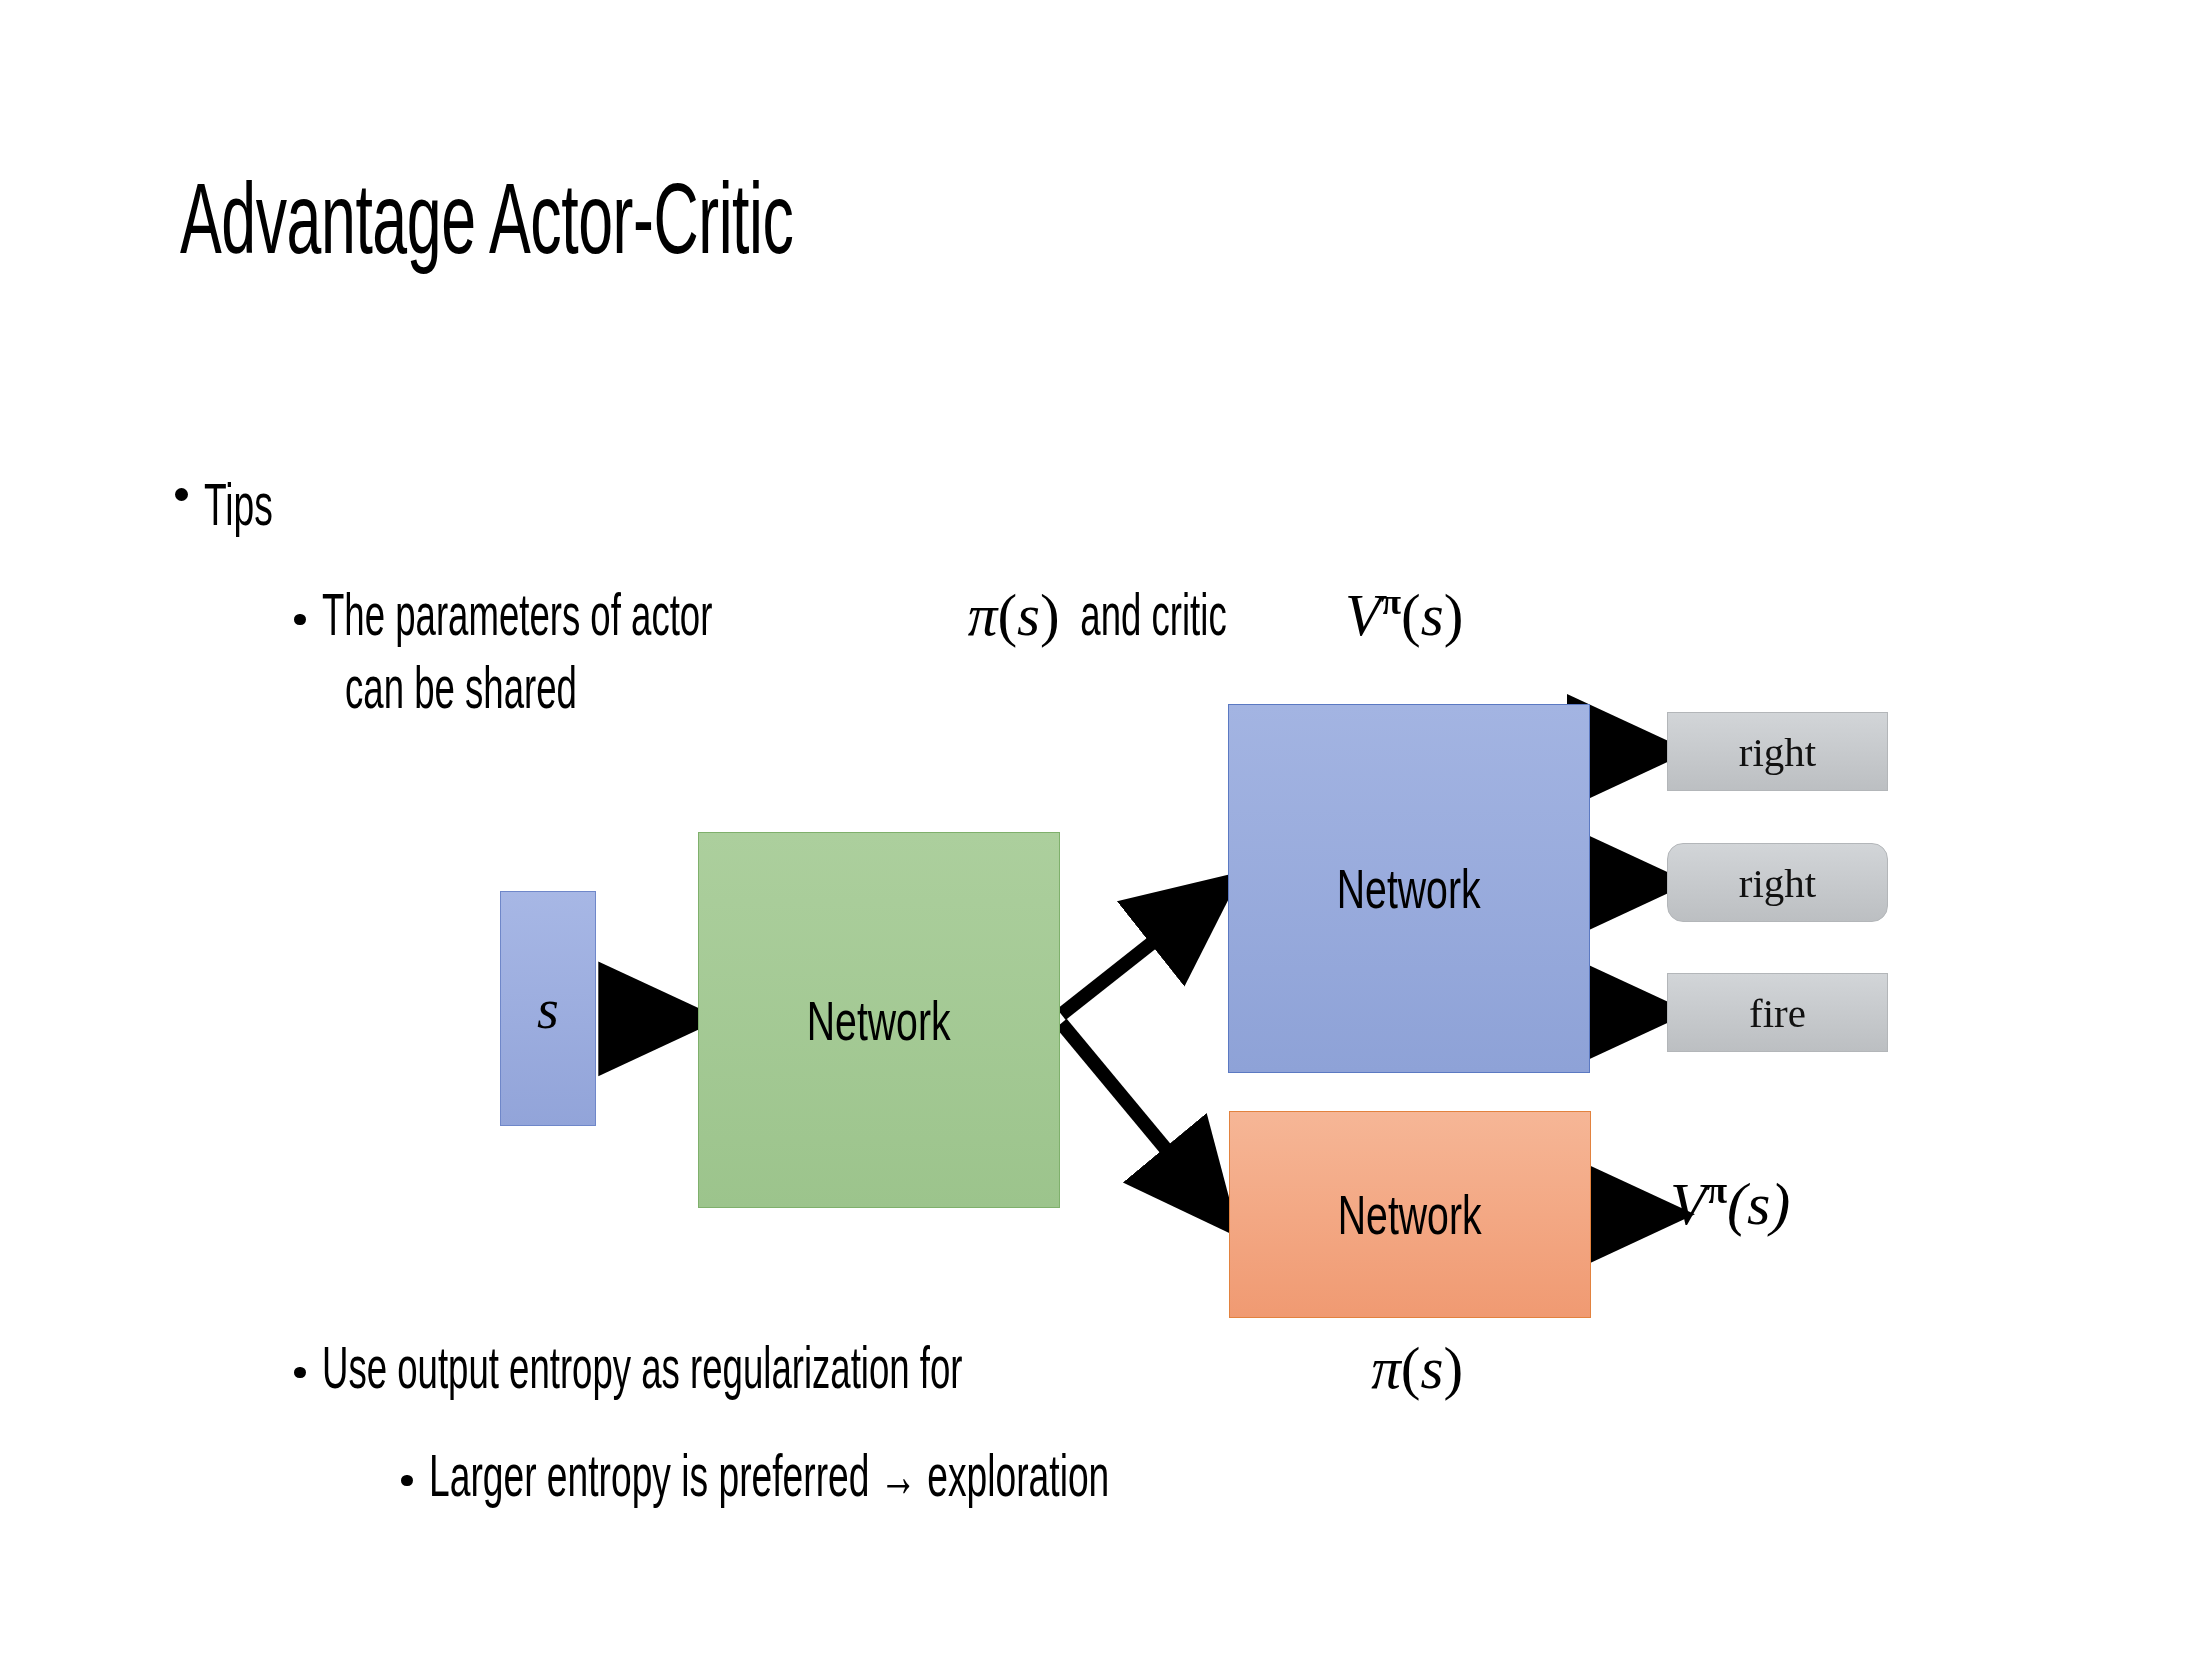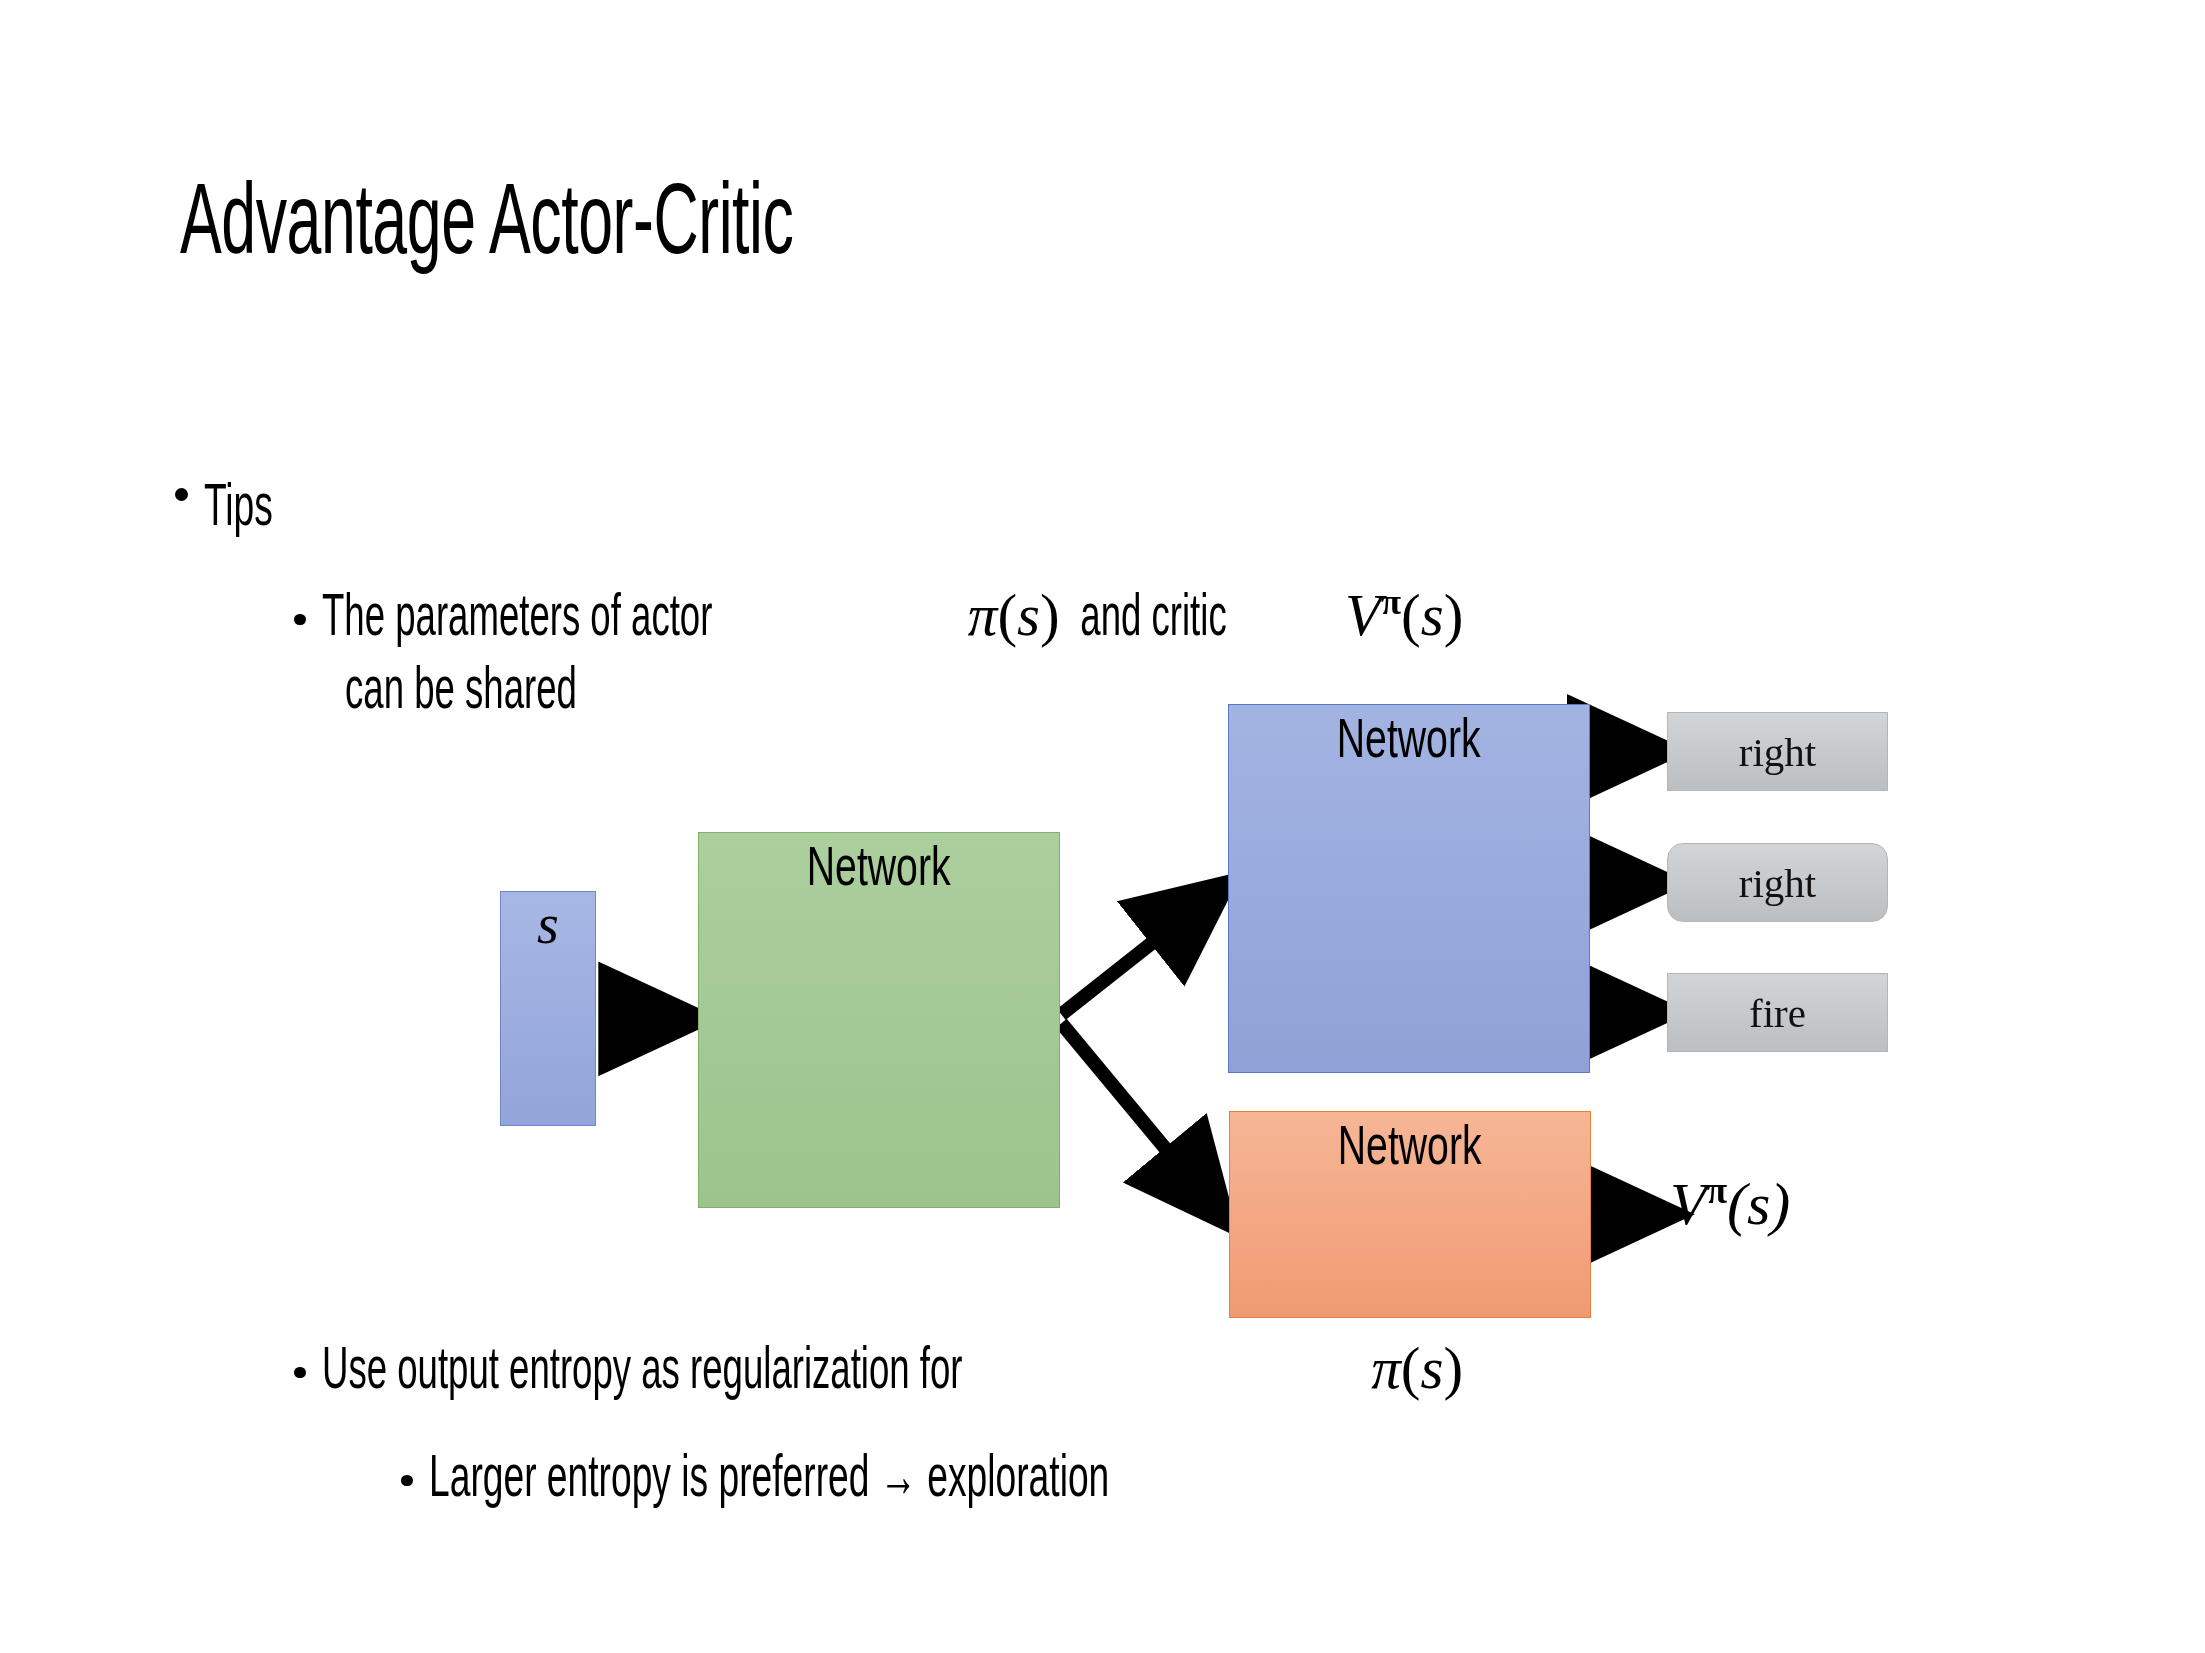--- a/index.html
+++ b/index.html
@@ -93,20 +93,21 @@
     top: 0;
     width: 2205px;
     height: 1654px;
     pointer-events: none;
   }
 
   .node {
     position: absolute;
     box-sizing: border-box;
     display: flex;
+    align-items: center;
     justify-content: center;
     font-family: "Liberation Sans", sans-serif;
     color: #000;
   }
   .node .label {
     transform: scaleX(0.70);
     transform-origin: center center;
     white-space: nowrap;
   }
 

